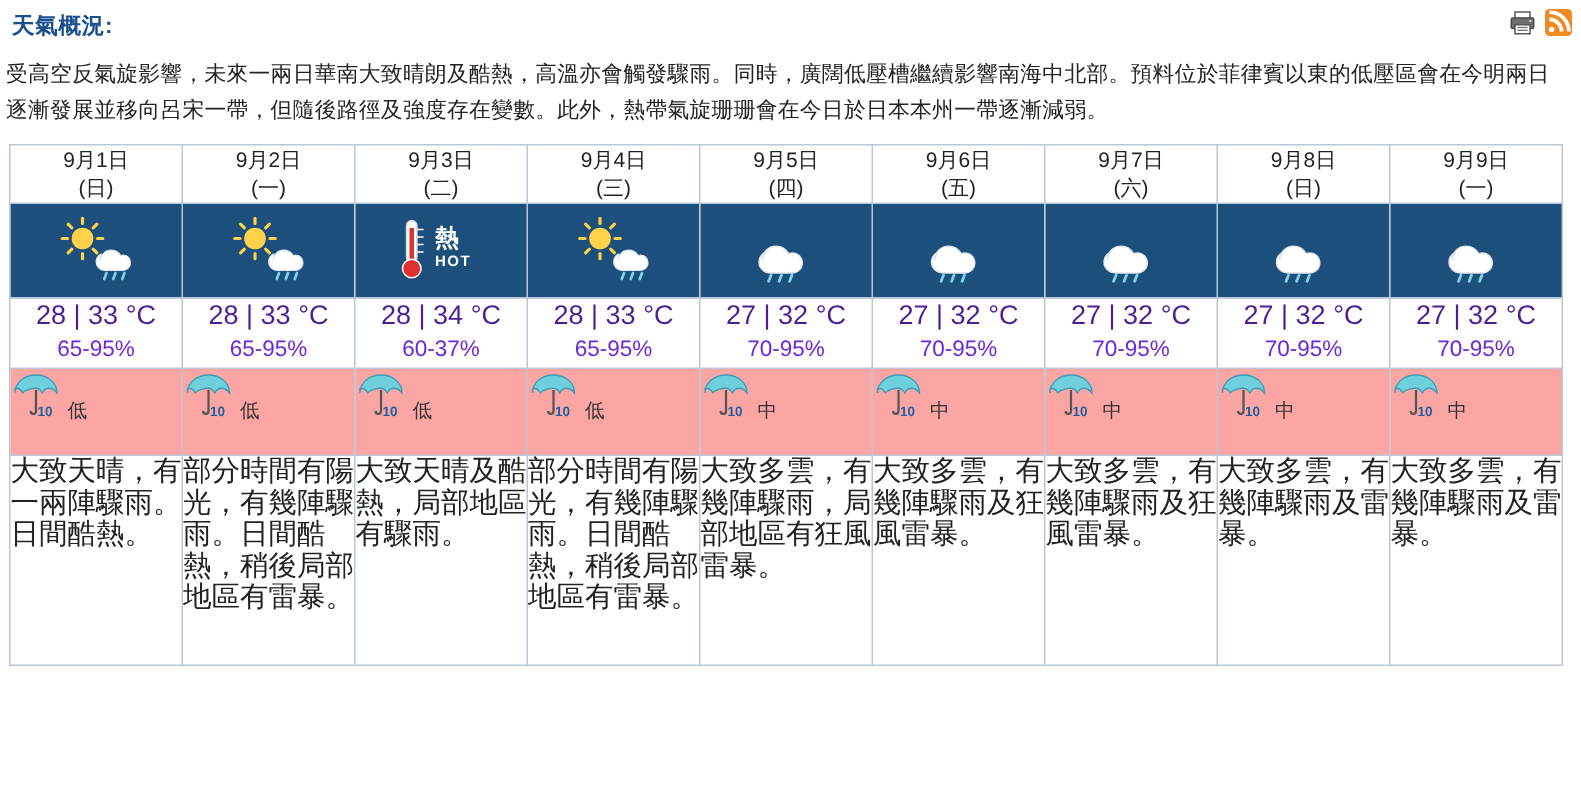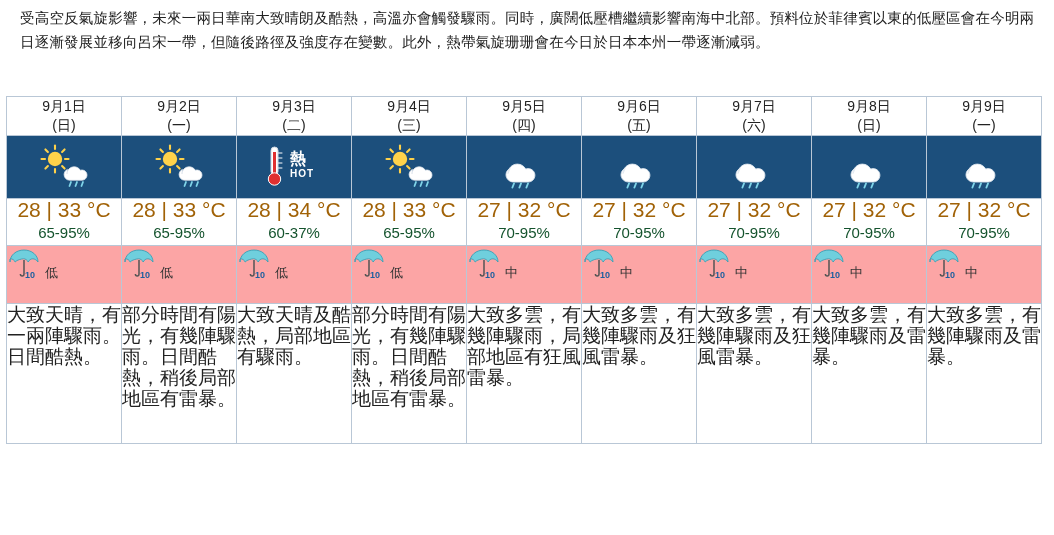--- a/index.html
+++ b/index.html
@@ -33,21 +33,21 @@
     top: 6px; right: 6px;
     display: flex;
     align-items: center;
     gap: 6px;
   }
   .printer-icon { display:block; }
   .rss-icon { display:block; }
 
   
   .summary {
-    padding: 6px 8px 6px 20px;
+    padding: 6px 8px 6px 4px;
     font-size: 14.5px;
     line-height: 24px;
     color: #222;
     letter-spacing: 0.2px;
     font-family: Liberation Serif, serif;
   }
 
   
   .fc-table {
     position: absolute;
@@ -93,27 +93,27 @@
     justify-content: center;
   }
 
   
   .tmp-cell {
     text-align: center;
     padding: 8px 2px 2px 2px;
     background: #fff;
   }
   .tmp {
-    font-size: 21px;
-    color: #a16207;
+    font-size: 18px;
+    color: #4c1d95;
     line-height: 22px;
   }
   .hum {
     font-size: 15px;
-    color: #14532d;
+    color: #6d28d9;
     line-height: 24px;
   }
 
   
   .psr-cell {
     text-align: left;
     padding: 12px 2px 6px 2px;
     background: #fca5a5;
     height: 58px;
   }
@@ -150,20 +150,43 @@
     color: #222;
     background: #fff;
     height: 140px;
   }
 </style>
 </head>
 <body>
 
 <div id="page">
 
+  <div class="header-row">
+    <span class="page-title">天氣概況:</span>
+    <div class="header-icons">
+      <span class="printer-icon" title="print">
+        <svg width="18" height="18" viewBox="0 0 18 18">
+          <rect x="4" y="2" width="10" height="4.5" fill="#ffffff" stroke="#555" stroke-width="1"></rect>
+          <rect x="1.5" y="6" width="15" height="7" rx="1" fill="#6f6f6f" stroke="#4a4a4a" stroke-width="1"></rect>
+          <rect x="4" y="10.5" width="10" height="6" fill="#ffffff" stroke="#555" stroke-width="1"></rect>
+          <line x1="5.5" y1="12.3" x2="12.5" y2="12.3" stroke="#777" stroke-width="0.9"></line>
+          <line x1="5.5" y1="14.2" x2="12.5" y2="14.2" stroke="#777" stroke-width="0.9"></line>
+          <circle cx="14.3" cy="8" r="0.8" fill="#d0d0d0"></circle>
+        </svg>
+      </span>
+      <span class="rss-icon" title="rss">
+        <svg width="18" height="18" viewBox="0 0 18 18">
+          <rect x="0" y="0" width="18" height="18" rx="3" fill="#f08a24"></rect>
+          <circle cx="4.4" cy="13.6" r="1.8" fill="#fff"></circle>
+          <path d="M3 8.2a6.8 6.8 0 0 1 6.8 6.8h2.5A9.3 9.3 0 0 0 3 5.7z" fill="#fff"></path>
+          <path d="M3 3.3A11.7 11.7 0 0 1 14.7 15h2.5A14.2 14.2 0 0 0 3 0.8z" fill="#fff"></path>
+        </svg>
+      </span>
+    </div>
+  </div>
 
   <div class="summary">受高空反氣旋影響，未來一兩日華南大致晴朗及酷熱，高溫亦會觸發驟雨。同時，廣闊低壓槽繼續影響南海中北部。預料位於菲律賓以東的低壓區會在今明兩日逐漸發展並移向呂宋一帶，但隨後路徑及強度存在變數。此外，熱帶氣旋珊珊會在今日於日本本州一帶逐漸減弱。</div>
 
   <table class="fc-table">
     <colgroup id="colgroup">
         <col class="col">
         <col class="col">
         <col class="col">
         <col class="col">
         <col class="col">

